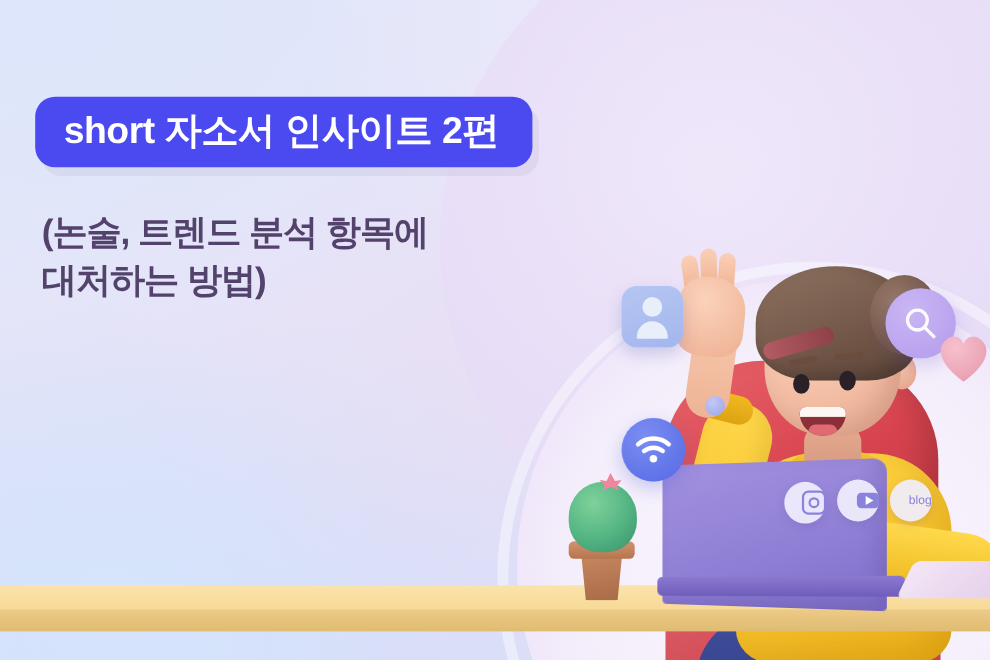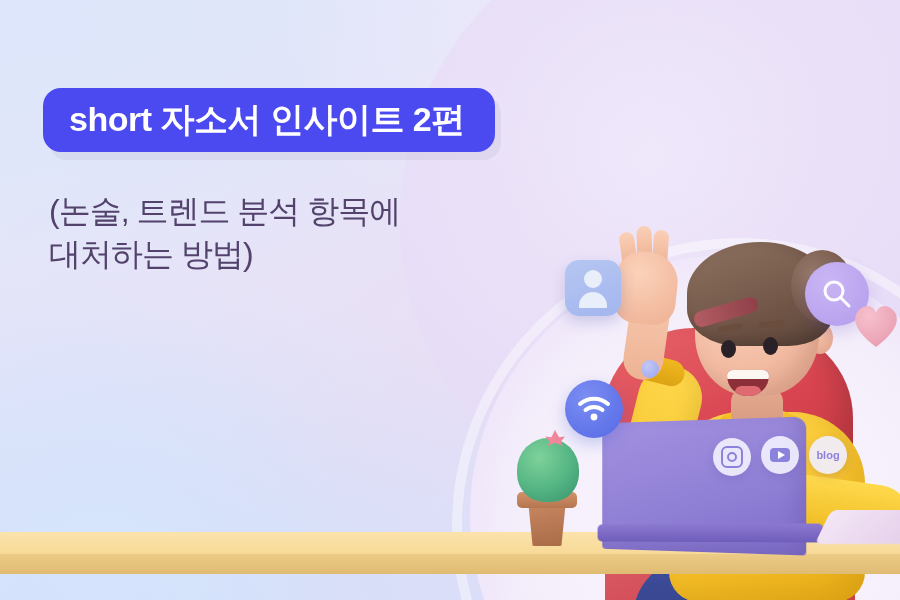--- a/index.html
+++ b/index.html
@@ -32,21 +32,21 @@
     
     left:470px;top:255px;width:520px;height:520px;border-radius:50%;
     background:radial-gradient(circle at 50% 50%,#faf7fe 0%,#f4eefb 58%,#efe6fa 74%,rgba(239,230,250,0) 78%);
   }
   .halo-ring{
     left:452px;top:238px;width:556px;height:556px;border-radius:50%;
     border:10px solid rgba(255,255,255,.42);
   }
 
   
-  .copy{position:absolute;left:43px;top:88px;width:600px;}
+  .copy{position:absolute;left:32px;top:88px;width:600px;}
 
   .badge{
     display:inline-block;
     background:#4b49f0;
     color:#ffffff;
     border-radius:18px;
     padding:14px 30px 16px 26px;
     font-size:34px;
     font-weight:700;
     letter-spacing:-0.5px;
@@ -63,21 +63,21 @@
     font-weight:700;
     line-height:1.26;
     letter-spacing:-1.2px;
     white-space:pre-line;
   }
 
   .subhead{
     margin:38px 0 0 6px;
     color:#53436c;
     font-size:32px;
-    font-weight:400;
+    font-weight:700;
     line-height:1.34;
     letter-spacing:-1px;
     white-space:pre-line;
   }
 
   
   #illus{position:absolute;left:455px;top:180px;width:445px;height:420px;}
 
   .chair{
     position:absolute;left:148px;top:148px;width:250px;height:250px;
@@ -271,23 +271,23 @@
   }
   .fi-heart .h{
     width:50px;height:46px;
     background:radial-gradient(circle at 36% 30%,#f7c0cd 0%,#eca7b8 55%,#dd8ea2 100%);
     clip-path:path('M25 45 C 4 30, 0 16, 8 8 C 15 1, 23 4, 25 11 C 27 4, 35 1, 42 8 C 50 16, 46 30, 25 45 Z');
   }
 
   .sbtn{
     position:absolute;width:38px;height:38px;border-radius:50%;
     background:rgba(240,238,253,.93);
-    display:flex;align-items:center;justify-content:center;
+    display:flex;align-items:center;justify-content:flex-end;
     box-shadow:0 3px 9px rgba(90,80,160,.18);
-    color:#8b82dd;font-size:11px;font-weight:700;
+    color:#8b82dd;font-size:11px;font-weight:400;
   }
   .sbtn.s1{left:258px;top:258px;}
   .sbtn.s2{left:306px;top:256px;}
   .sbtn.s3{left:354px;top:256px;}
   .yt-box{width:20px;height:14px;border-radius:4px;background:#8b82dd;display:flex;align-items:center;justify-content:center;}
   .yt-tri{width:0;height:0;border-left:7px solid #fff;border-top:4.5px solid transparent;border-bottom:4.5px solid transparent;margin-left:2px;}
   .ig-sq{width:18px;height:18px;border:2.2px solid #8b82dd;border-radius:6px;position:relative;}
   .ig-sq::after{content:"";position:absolute;left:4px;top:4px;width:6px;height:6px;border:2px solid #8b82dd;border-radius:50%;}
 </style>
 </head>

